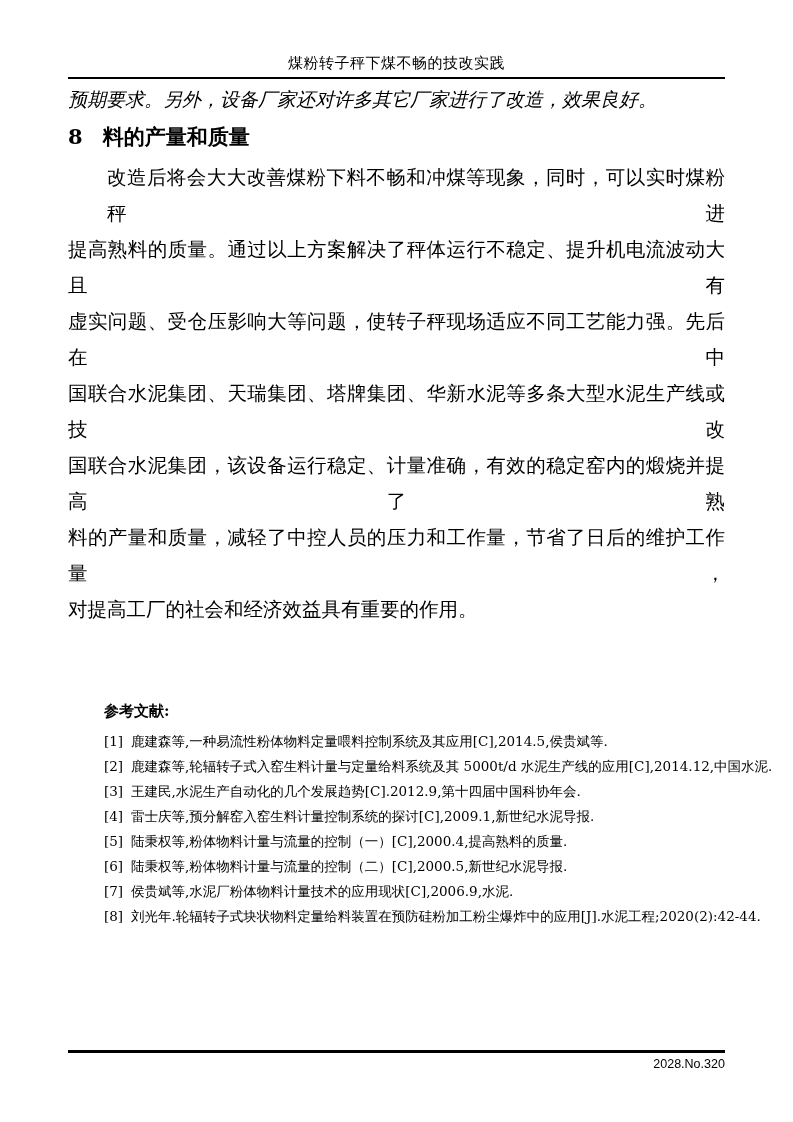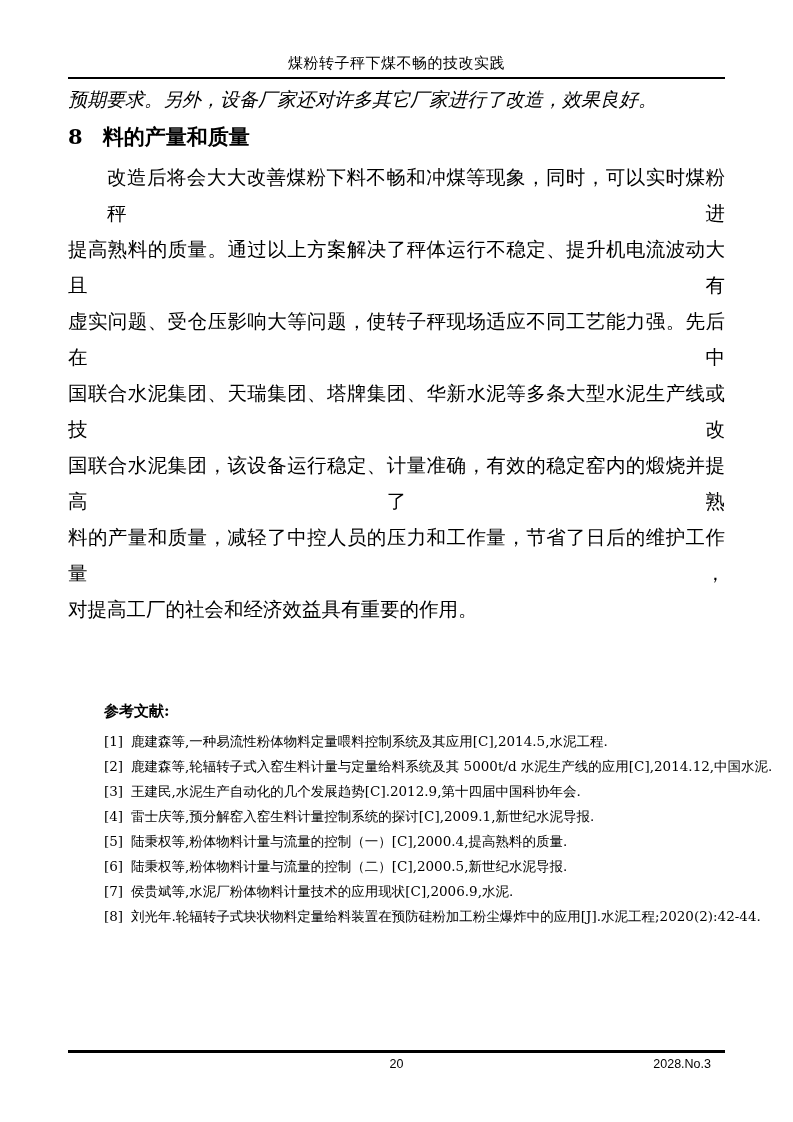--- a/index.html
+++ b/index.html
@@ -100,21 +100,21 @@
     position:relative;
     margin-top:2px;
     font-family:"Liberation Sans", sans-serif;
     font-size:12.5px;
     line-height:18px;
     height:18px;
   }
   .page-number{
     position:absolute;
     left:0; right:0;
-    text-align:center;
+    text-align:right;
   }
   .issue-number{
     position:absolute;
     right:14px;
     top:0;
   }
 </style>
 </head>
 <body>
 
@@ -137,21 +137,21 @@
       <div class="pline">国联合水泥集团、天瑞集团、塔牌集团、华新水泥等多条大型水泥生产线或技改</div>
       <div class="pline">国联合水泥集团，该设备运行稳定、计量准确，有效的稳定窑内的煅烧并提高了熟</div>
       <div class="pline">料的产量和质量，减轻了中控人员的压力和工作量，节省了日后的维护工作量，</div>
       <div class="pline last">对提高工厂的社会和经济效益具有重要的作用。</div>
     </div>
   </div>
 
   <div class="references">
     <div class="ref-heading">参考文献:</div>
     <ul class="ref-list">
-      <li class="ref-item"><span class="ref-label">[1]</span><span>鹿建森等,一种易流性粉体物料定量喂料控制系统及其应用[C],2014.5,水泥工程.</span></li>
+      <li class="ref-item"><span class="ref-label">[1]</span><span>鹿建森等,一种易流性粉体物料定量喂料控制系统及其应用[C],2014.5,侯贵斌等.</span></li>
       <li class="ref-item"><span class="ref-label">[2]</span><span>鹿建森等,轮辐转子式入窑生料计量与定量给料系统及其 5000t/d 水泥生产线的应用[C],2014.12,中国水泥.</span></li>
       <li class="ref-item"><span class="ref-label">[3]</span><span>王建民,水泥生产自动化的几个发展趋势[C].2012.9,第十四届中国科协年会.</span></li>
       <li class="ref-item"><span class="ref-label">[4]</span><span>雷士庆等,预分解窑入窑生料计量控制系统的探讨[C],2009.1,新世纪水泥导报.</span></li>
       <li class="ref-item"><span class="ref-label">[5]</span><span>陆秉权等,粉体物料计量与流量的控制（一）[C],2000.4,提高熟料的质量.</span></li>
       <li class="ref-item"><span class="ref-label">[6]</span><span>陆秉权等,粉体物料计量与流量的控制（二）[C],2000.5,新世纪水泥导报.</span></li>
       <li class="ref-item"><span class="ref-label">[7]</span><span>侯贵斌等,水泥厂粉体物料计量技术的应用现状[C],2006.9,水泥.</span></li>
       <li class="ref-item"><span class="ref-label">[8]</span><span>刘光年.轮辐转子式块状物料定量给料装置在预防硅粉加工粉尘爆炸中的应用[J].水泥工程;2020(2):42-44.</span></li>
     </ul>
   </div>
 

